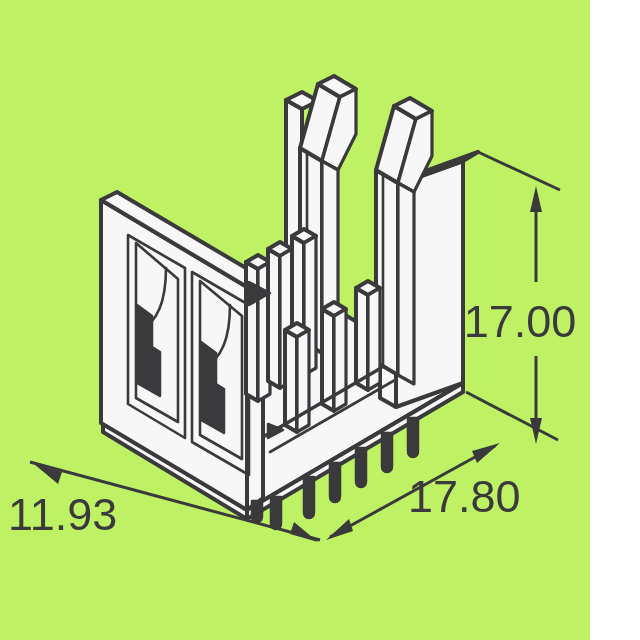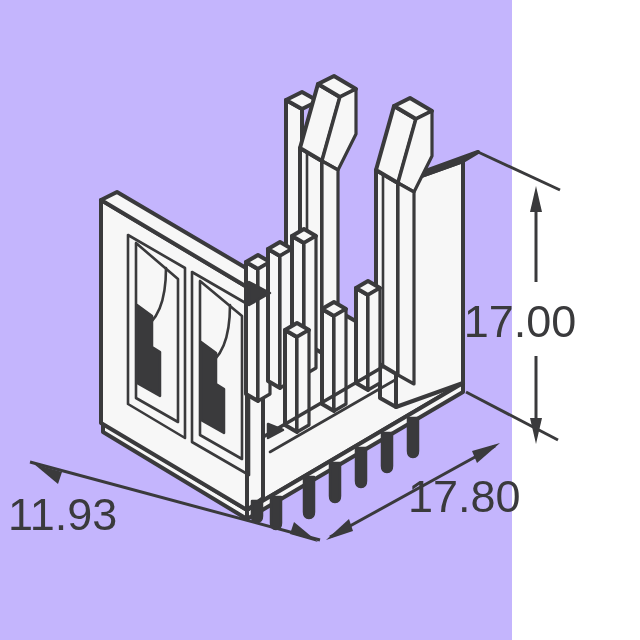--- a/index.html
+++ b/index.html
@@ -1,21 +1,21 @@
 <!DOCTYPE html>
 <html><head>
 <meta charset="utf-8">
 <style>
   html,body{margin:0;padding:0;background:#ffffff;}
   body{
     width:640px;height:640px;overflow:hidden;
     font-family:"Liberation Sans", sans-serif;
     color:#3a3a3c;
   }
-  #stage{position:relative;width:512px;height:640px;background:#c4b5fd;}
+  #stage{position:relative;width:590px;height:640px;background:#bef264;}
   #stage svg{position:absolute;left:0;top:0;}
   .dim-text{
     font-family:"Liberation Sans", sans-serif;
     font-size:45px;
     fill:#3a3a3c;
     letter-spacing:0px;
   }
 </style>
 </head>
 <body>

